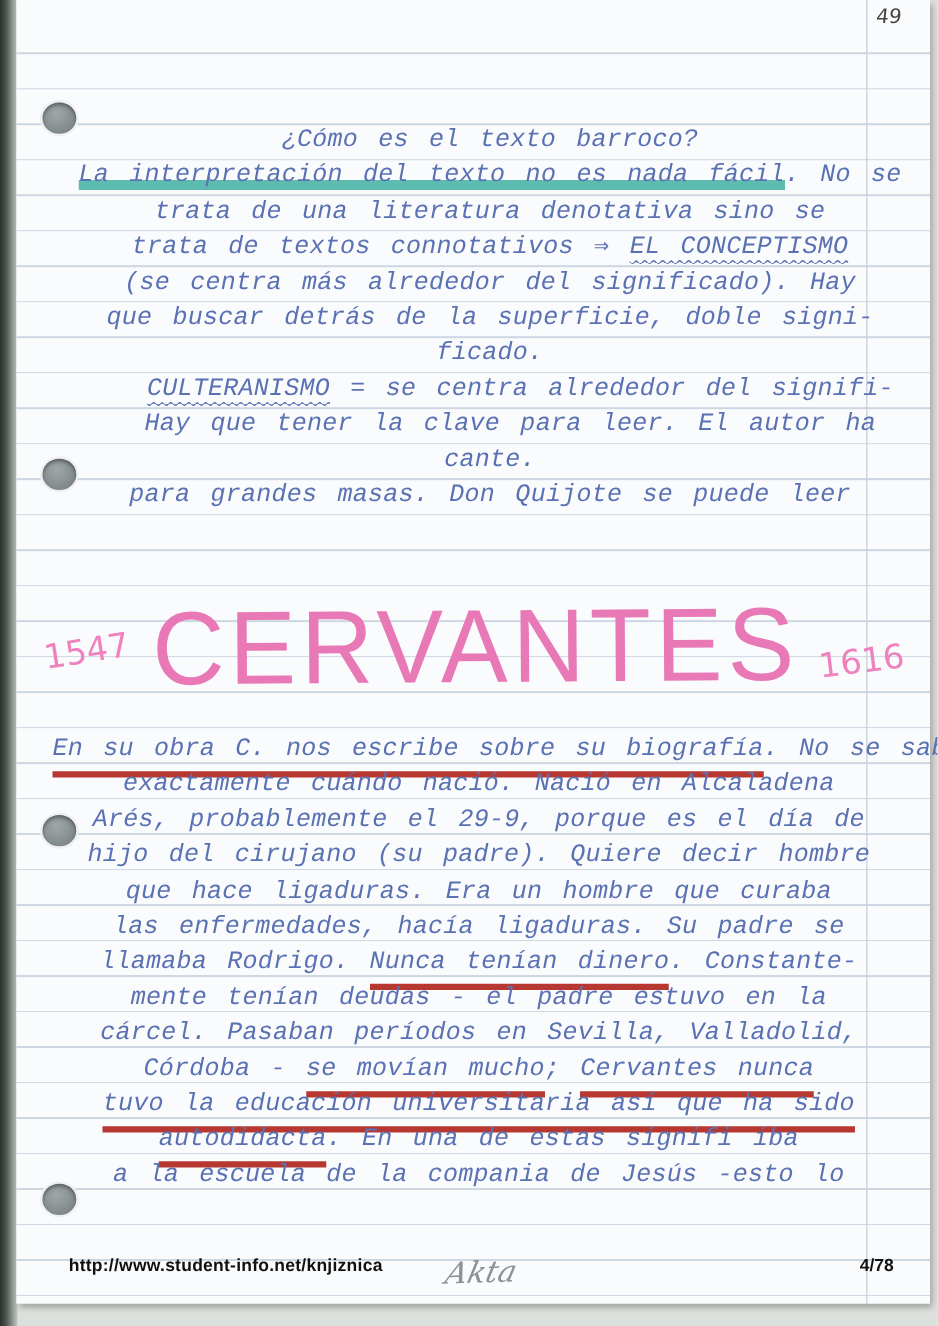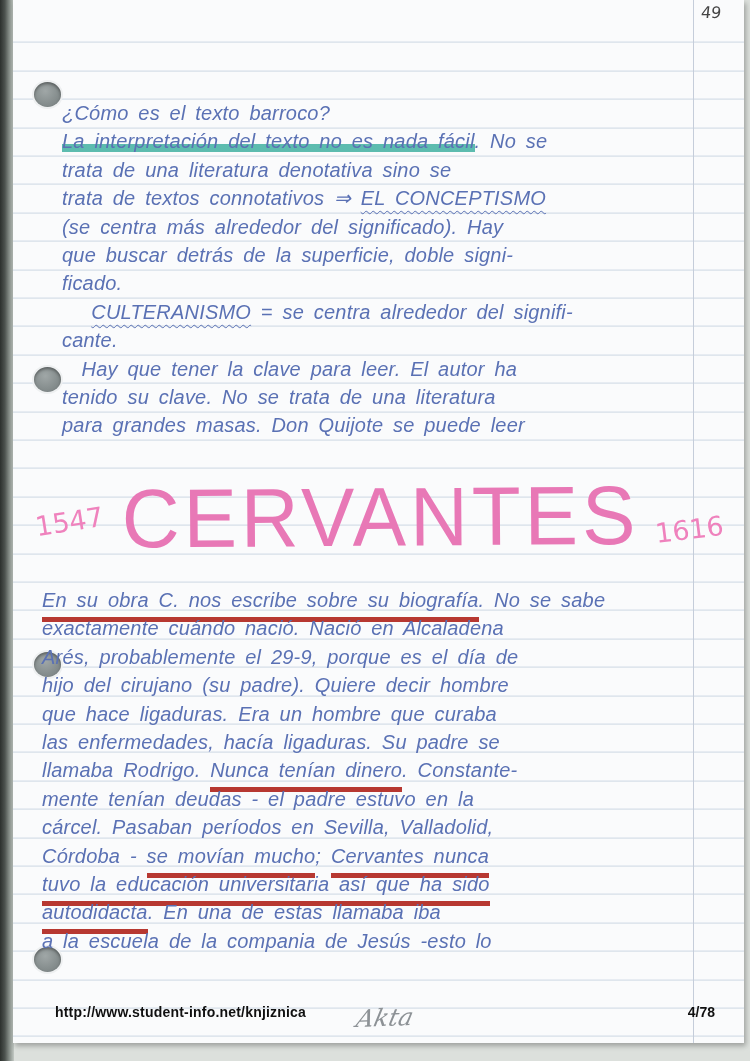--- a/index.html
+++ b/index.html
@@ -22,21 +22,21 @@
   .hole { position:absolute; left:21px; width:27px; height:25px; border-radius:50%;
     background:radial-gradient(circle at 42% 36%, #a0a7a7 0%, #878f8f 55%, #747c7c 100%);
     box-shadow:inset 0 2px 3px rgba(0,0,0,.35), 0 0 0 2px #eef0f1; }
   .hole.h1 { top:82px; } .hole.h2 { top:367px; } .hole.h3 { top:652px; } .hole.h4 { top:947px; }
 
   .corner-num { position:absolute; left:688px; top:3px; font-size:16px; color:#454545;
     font-family:"DejaVu Sans", sans-serif; transform:skewX(-6deg); }
 
   .sec { position:absolute; color:#5a71b4; font-style:italic; font-size:20px;
     line-height:28.4px; letter-spacing:.2px; word-spacing:4px;
-    font-family:Liberation Sans, sans-serif; }
+    font-family:Liberation Mono, monospace;text-align:center; }
   .sec1 { top:99px;  left:49px; width:660px; }
   .sec2 { top:586px; left:29px; width:682px; }
   .line { height:28.4px; white-space:pre; }
 
   .m-none { }
   .m-teal { background:linear-gradient(to top, rgba(58,174,158,.82) 0px, rgba(58,174,158,.82) 8px, transparent 8px); }
   .m-red  { border-bottom:5px solid #b73831; padding-bottom:6px; }
   .m-wavy { text-decoration-line:underline; text-decoration-style:wavy;
             text-decoration-color:#5a71b4; text-decoration-thickness:1.2px; text-underline-offset:5px; }
 
@@ -76,23 +76,22 @@
 
     <div class="sec sec1" id="section1">
         <div class="line"><span class="seg m-none">¿Cómo es el texto barroco?</span></div>
         <div class="line"><span class="seg m-teal">La interpretación del texto no es nada fácil</span><span class="seg m-none">. No se</span></div>
         <div class="line"><span class="seg m-none">trata de una literatura denotativa sino se</span></div>
         <div class="line"><span class="seg m-none">trata de textos connotativos ⇒ </span><span class="seg m-wavy">EL CONCEPTISMO</span></div>
         <div class="line"><span class="seg m-none">(se centra más alrededor del significado). Hay</span></div>
         <div class="line"><span class="seg m-none">que buscar detrás de la superficie, doble signi-</span></div>
         <div class="line"><span class="seg m-none">ficado.</span></div>
         <div class="line"><span class="seg m-none">   </span><span class="seg m-wavy">CULTERANISMO</span><span class="seg m-none"> = se centra alrededor del signifi-</span></div>
+        <div class="line"><span class="seg m-none">  Hay que tener la clave para leer. El autor ha</span></div>
         <div class="line"><span class="seg m-none">cante.</span></div>
-        <div class="line"><span class="seg m-none">  Hay que tener la clave para leer. El autor ha</span></div>
-        <div class="line"><span class="seg m-none">tenido su clave. No se trata de una literatura</span></div>
         <div class="line"><span class="seg m-none">para grandes masas. Don Quijote se puede leer</span></div>
       </div>
 
     <div class="title-row">
       <span class="year year-left">1547</span>
       <span class="big-title">CERVANTES</span>
       <span class="year year-right">1616</span>
     </div>
 
     <div class="sec sec2" id="section2">
@@ -100,21 +99,21 @@
         <div class="line"><span class="seg m-none">exactamente cuándo nació. Nació en Alcaladena</span></div>
         <div class="line"><span class="seg m-none">Arés, probablemente el 29-9, porque es el día de</span></div>
         <div class="line"><span class="seg m-none">hijo del cirujano (su padre). Quiere decir hombre</span></div>
         <div class="line"><span class="seg m-none">que hace ligaduras. Era un hombre que curaba</span></div>
         <div class="line"><span class="seg m-none">las enfermedades, hacía ligaduras. Su padre se</span></div>
         <div class="line"><span class="seg m-none">llamaba Rodrigo. </span><span class="seg m-red">Nunca tenían dinero</span><span class="seg m-none">. Constante-</span></div>
         <div class="line"><span class="seg m-none">mente tenían deudas - el padre estuvo en la</span></div>
         <div class="line"><span class="seg m-none">cárcel. Pasaban períodos en Sevilla, Valladolid,</span></div>
         <div class="line"><span class="seg m-none">Córdoba - </span><span class="seg m-red">se movían mucho</span><span class="seg m-none">; </span><span class="seg m-red">Cervantes nunca</span></div>
         <div class="line"><span class="seg m-red">tuvo la educación universitaria así que ha sido</span></div>
-        <div class="line"><span class="seg m-red">autodidacta</span><span class="seg m-none">. En una de estas llamaba iba</span></div>
+        <div class="line"><span class="seg m-red">autodidacta</span><span class="seg m-none">. En una de estas signifi iba</span></div>
         <div class="line"><span class="seg m-none">a la escuela de la compania de Jesús -esto lo</span></div>
       </div>
 
     <div class="footer">
       <span class="f-url">http://www.student-info.net/knjiznica</span>
       <span class="f-sig">Akta</span>
       <span class="f-page">4/78</span>
     </div>
   </div>
 </div>

